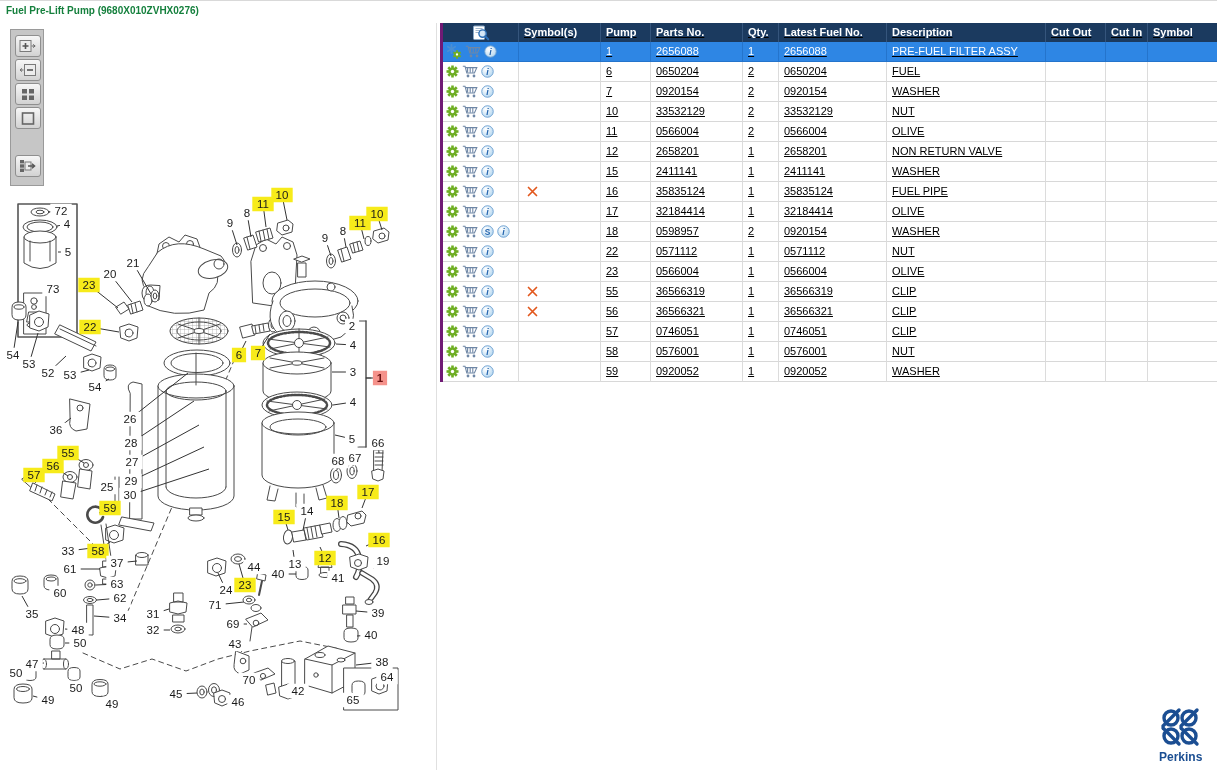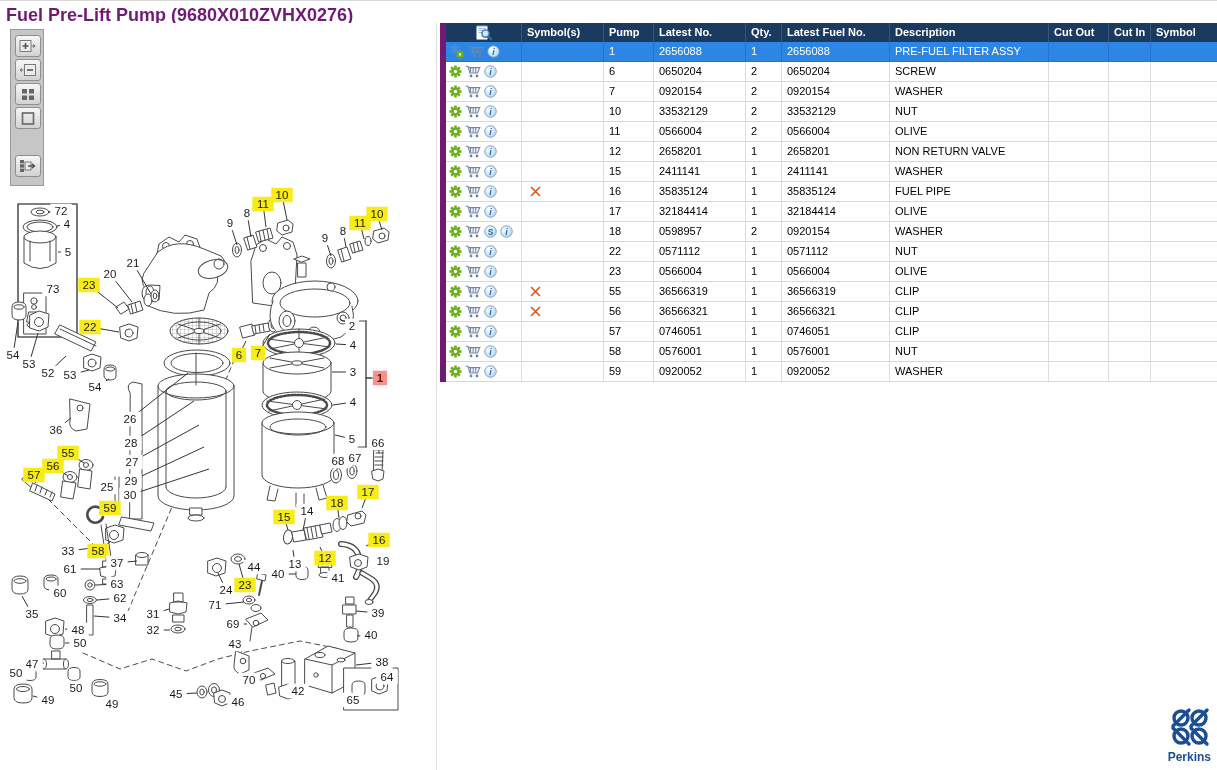--- a/index.html
+++ b/index.html
@@ -3,44 +3,44 @@
 <meta charset="utf-8">
 <style>
   html,body{margin:0;padding:0;}
   body{
     width:1217px;height:770px;position:relative;overflow:hidden;
     background:#ffffff;font-family:"Liberation Sans",sans-serif;
     border-top:1px solid #d9d9d9;box-sizing:border-box;
   }
   
   .titlebar{position:absolute;left:0;top:0;width:1217px;height:22px;background:#fff;}
-  .titlebar .t{position:absolute;left:6px;top:4px;font-size:18px;font-weight:bold;color:#701a75;}
+  .titlebar .t{position:absolute;left:6px;top:4px;font-size:10px;font-weight:bold;color:#15803d;}
   
   .drawpanel{position:absolute;left:0;top:22px;width:434px;height:748px;background:#fff;}
   .divider{position:absolute;left:436px;top:22px;width:1px;height:748px;background:#e0e0e0;}
   
   .toolbox{position:absolute;left:10px;top:28px;width:34px;height:157px;background:#c6c6c6;border:1px solid #9a9a9a;box-sizing:border-box;}
   .tbtn{position:absolute;left:4px;width:24px;height:20px;border:1px solid #8f8f8f;border-radius:3px;
         background:linear-gradient(#f7f7f7,#d2d2d2);display:flex;align-items:center;justify-content:center;cursor:pointer;}
   
-  .partstable{position:absolute;left:440px;top:22px;width:777px;border-left:6px solid #701a75;box-sizing:border-box;}
+  .partstable{position:absolute;left:440px;top:22px;width:777px;border-left:3px solid #701a75;box-sizing:border-box;text-decoration:underline;}
   .t-head,.t-row{display:grid;grid-template-columns:76px 82px 50px 92px 36px 108px 159px 60px 42px 71px;}
   .t-head{height:19px;background:#1b3a5f;}
   .hc{color:#fff;font-weight:bold;font-size:11px;line-height:19px;padding-left:5px;border-right:1px solid #35557c;
       white-space:nowrap;overflow:hidden;}
   .hc.icell{display:flex;align-items:center;justify-content:center;padding-left:0;}
   .t-row{height:20px;background:#fff;}
   .tc{font-size:11px;line-height:19px;padding-left:5px;border-right:1px solid #dcdcdc;border-bottom:1px solid #d8d8d8;
       white-space:nowrap;overflow:hidden;color:#000;}
   .tc.icell{display:flex;align-items:center;gap:3px;padding-left:3px;}
   .tc.symcell{display:flex;align-items:center;padding-left:8px;}
   .t-row.sel .tc{background:#2e86e4;color:#fff;border-right-color:#2474cc;border-bottom-color:#2474cc;}
   .ricon{display:inline-flex;align-items:center;}
   
-  .logo{position:absolute;right:6px;bottom:6px;width:52px;text-align:right;}
+  .logo{position:absolute;right:6px;bottom:6px;width:52px;text-align:left;}
   .logo .lt{font-size:12px;font-weight:bold;color:#1b4e92;letter-spacing:0px;margin-top:-2px;}
   svg text{font-family:"Liberation Sans",sans-serif;}
 </style>
 </head>
 <body>
 
 <svg width="0" height="0" style="position:absolute" aria-hidden="true">
   <defs>
     <radialGradient id="ig" cx="35%" cy="30%" r="75%">
       <stop offset="0" stop-color="#ffffff"></stop>
@@ -782,21 +782,21 @@
       <div class="hc icell">
         <svg width="18" height="16" viewBox="0 0 18 16">
           <rect x="1.5" y="1" width="11" height="13.5" fill="#fff" stroke="#88a8c8" rx="1"></rect>
       <path d="M3.5 3.5 h7 M3.5 5.5 h7 M3.5 7.5 h4" stroke="#9ab0c8" stroke-width="0.9"></path>
       <circle cx="10.6" cy="8.6" r="3.7" fill="#cfe3f4" fill-opacity="0.85" stroke="#2c6fb7" stroke-width="1.4"></circle>
       <path d="M13.3 11.3 L16.2 14.2" stroke="#2c6fb7" stroke-width="2" stroke-linecap="round"></path>
         </svg>
       </div>
       <div class="hc">Symbol(s)</div>
       <div class="hc">Pump</div>
-      <div class="hc">Latest No.</div>
+      <div class="hc">Parts No.</div>
       <div class="hc">Qty.</div>
       <div class="hc">Latest Fuel No.</div>
       <div class="hc">Description</div>
       <div class="hc">Cut Out</div>
       <div class="hc">Cut In</div>
       <div class="hc">Symbol</div>
     </div>
     <div class="t-row sel">
       <div class="tc icell">
         <span class="ricon">
@@ -880,21 +880,21 @@
             <circle cx="7" cy="7" r="6.2" fill="url(#ig)" stroke="#6a9fd0"></circle>
       <text x="7" y="10.4" text-anchor="middle" font-size="9.5" font-weight="bold" font-style="italic" fill="#2565ae">i</text>
           </svg>
         </span>
       </div>
       <div class="tc symcell"></div>
       <div class="tc">6</div>
       <div class="tc">0650204</div>
       <div class="tc">2</div>
       <div class="tc">0650204</div>
-      <div class="tc">SCREW</div>
+      <div class="tc">FUEL</div>
       <div class="tc"></div>
       <div class="tc"></div>
       <div class="tc"></div>
     </div>
     <div class="t-row">
       <div class="tc icell">
         <span class="ricon">
           <svg width="13" height="13" viewBox="-8 -8 16 16">
             <g fill="#6fae24">
               <rect x="-1.6" y="-7.4" width="3.2" height="4" transform="rotate(0)"></rect>

